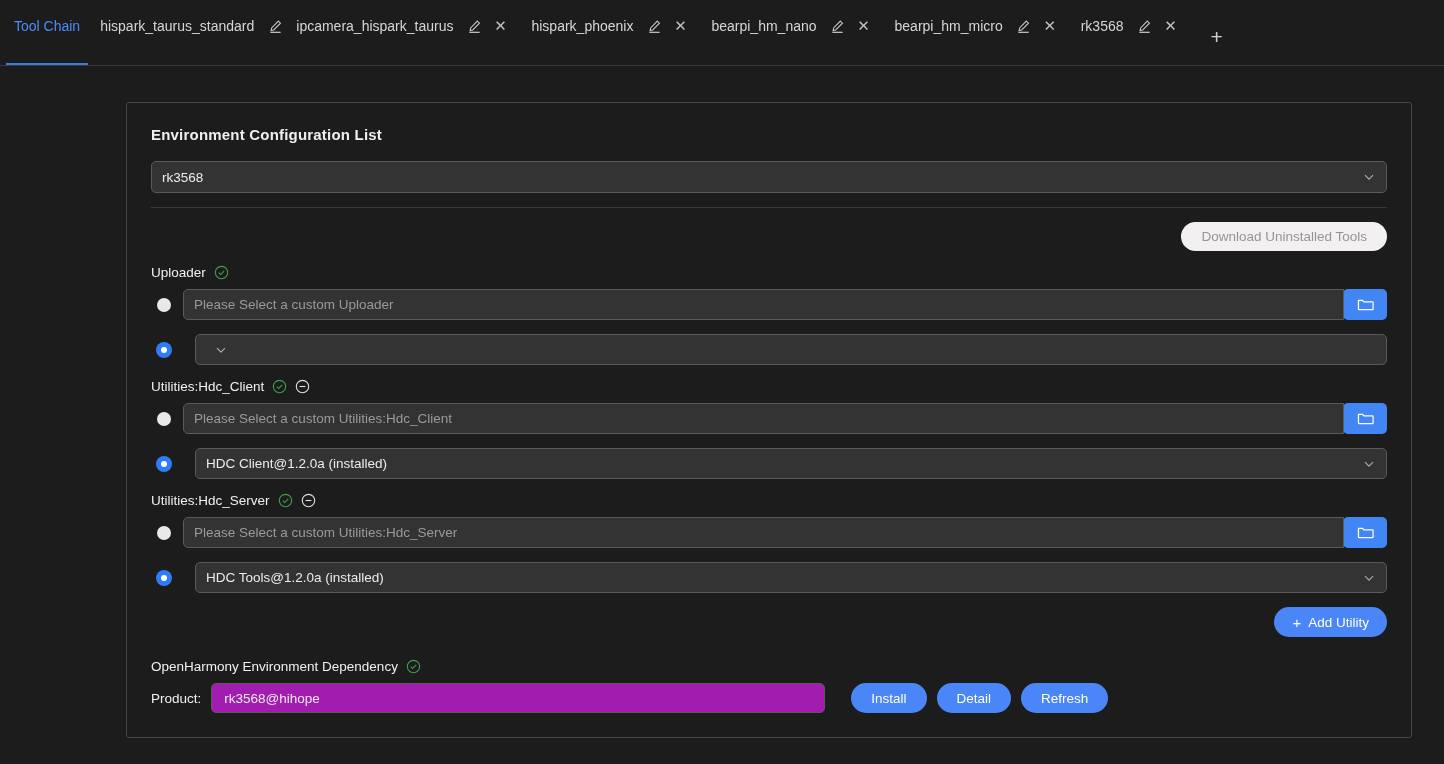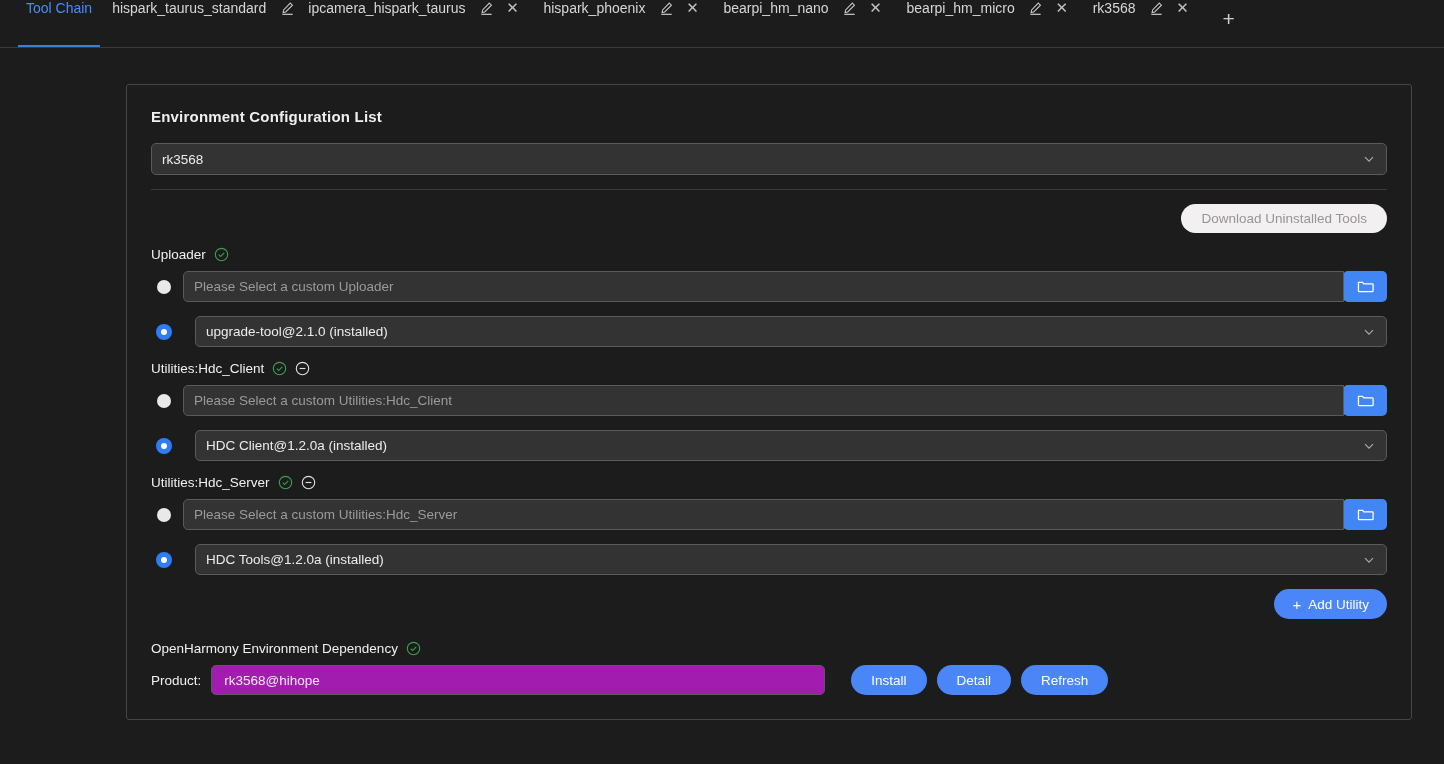--- a/index.html
+++ b/index.html
@@ -8,26 +8,26 @@
     margin: 0; padding: 0;
     width: 1444px; height: 764px;
     background: #1c1c1c;
     font-family: "Liberation Sans", sans-serif;
     overflow: hidden;
   }
   body { color: #e6e6e6; font-size: 13.5px; }
 
   
   .tabbar {
-    height: 48px;
+    height: 66px;
     display: flex;
     align-items: flex-end;
     background: #1c1c1c;
     border-bottom: 1px solid #3a3a3a;
-    padding-left: 16px;
+    padding-left: 4px;
     white-space: nowrap;
   }
   .tab {
     display: flex;
     align-items: center;
     height: 61px;
     padding: 0 0 0 0;
     margin-right: 0;
     cursor: pointer;
     position: relative;
@@ -319,21 +319,20 @@
             <path d="M2.6 5.6h4.3l1.4 1.7h8.9a.8.8 0 0 1 .8.8v6.6a.8.8 0 0 1-.8.8H3.4a.8.8 0 0 1-.8-.8V5.6z"></path>
           </svg>
         </button>
       </div>
     </div>
 
     <div class="ctl-row">
       <span class="radio on"></span>
       <div class="installed-wrap">
         <div class="field">
-          <span class="val">upgrade-tool@2.1.0 (installed)</span>
           <span class="chev">
             <svg width="14" height="14" viewBox="0 0 14 14" fill="none" stroke="#bdbdbd" stroke-width="1.2">
               <path d="M3 5.2L7 9.2L11 5.2"></path>
             </svg>
           </span>
         </div>
       </div>
     </div>
   </div>
 

